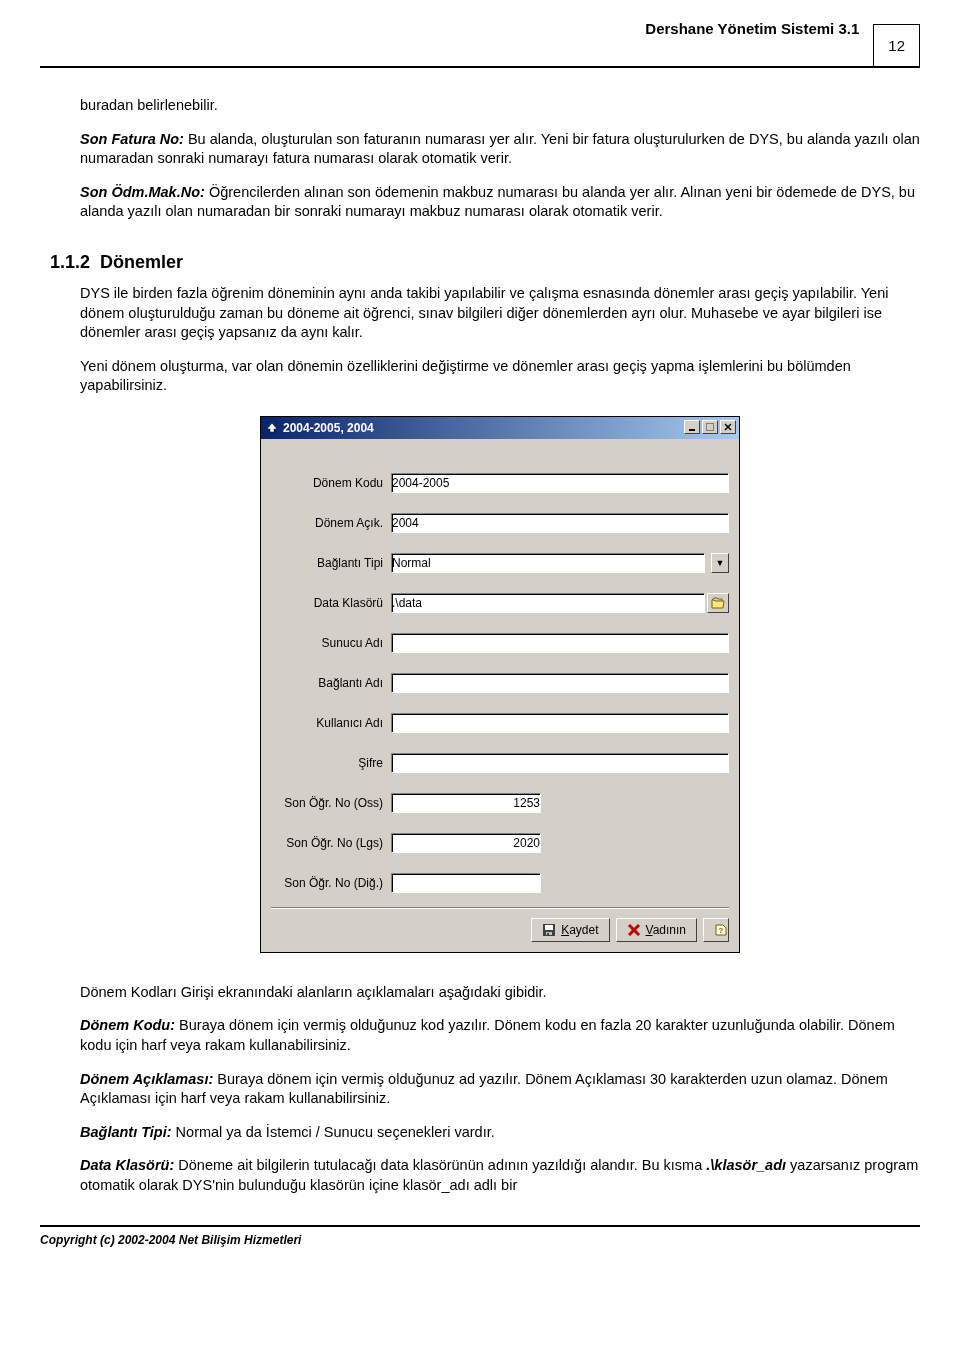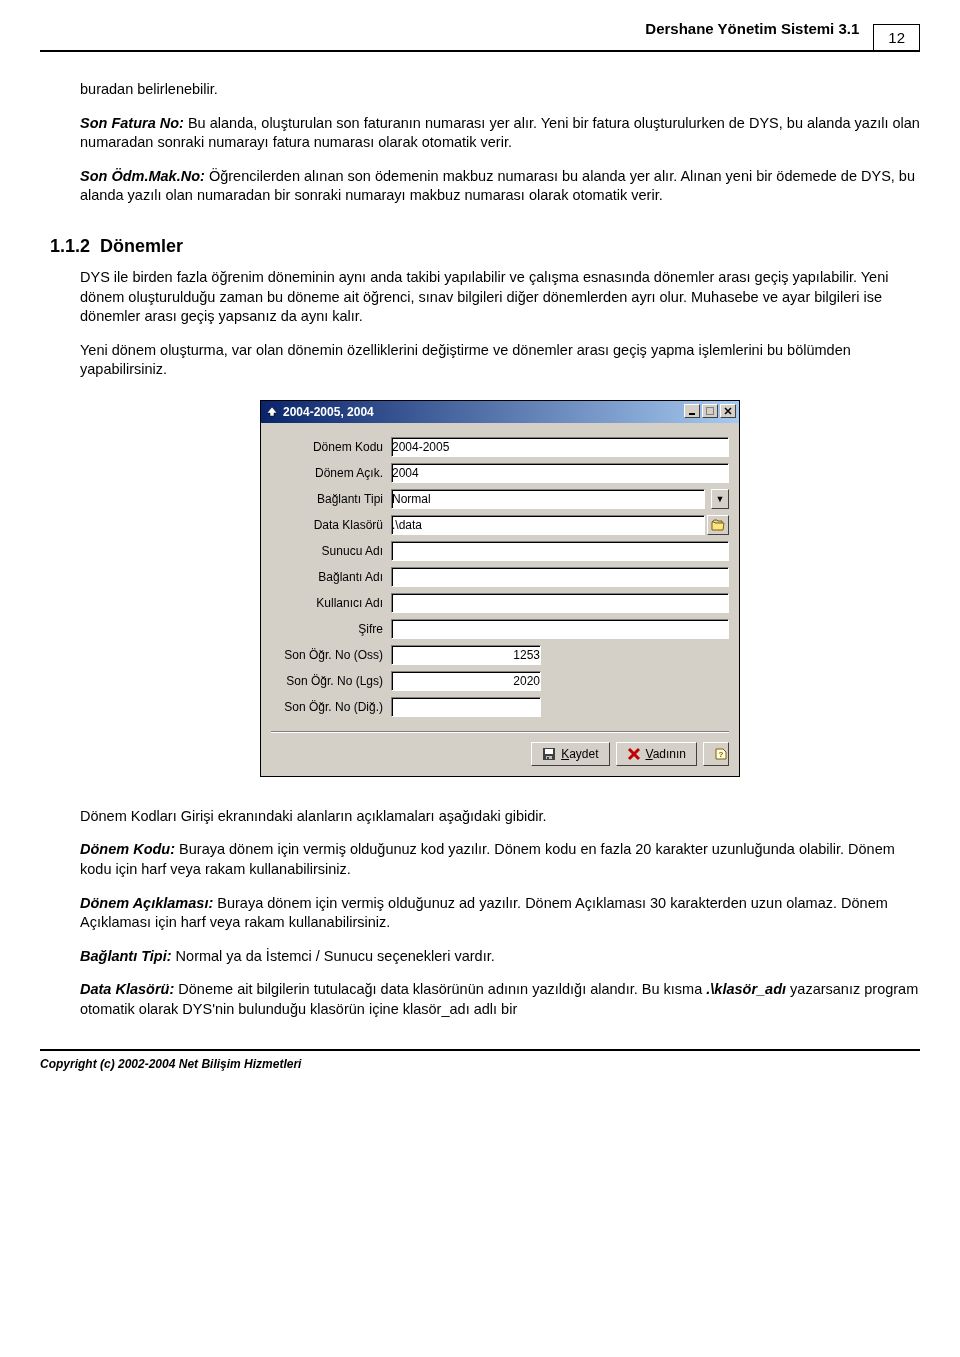--- a/index.html
+++ b/index.html
@@ -23,21 +23,21 @@
     margin-bottom: 28px;
   }
   .header-title {
     font-weight: bold;
     font-size: 15px;
     margin-right: 14px;
   }
   .page-num-box {
     border: 1px solid #000;
     border-bottom: none;
-    padding: 4px 14px;
+    padding: 12px 14px;
     font-size: 15px;
     position: relative;
     top: 4px;
     background: #fff;
   }
   .content {
     padding-left: 40px;
     font-size: 14.5px;
     line-height: 1.35;
   }
@@ -108,20 +108,21 @@
     justify-content: center;
   }
   .tbtn.disabled { color: #808080; }
   .dialog-body {
     padding: 14px 10px 10px 10px;
   }
   .frow {
     display: flex;
     align-items: center;
     margin-bottom: 6px;
+    margin-top: 20px;
   }
   .flabel {
     width: 120px;
     text-align: right;
     padding-right: 8px;
     color: #000;
   }
   .finput {
     flex: 1;
     background: #fff;

